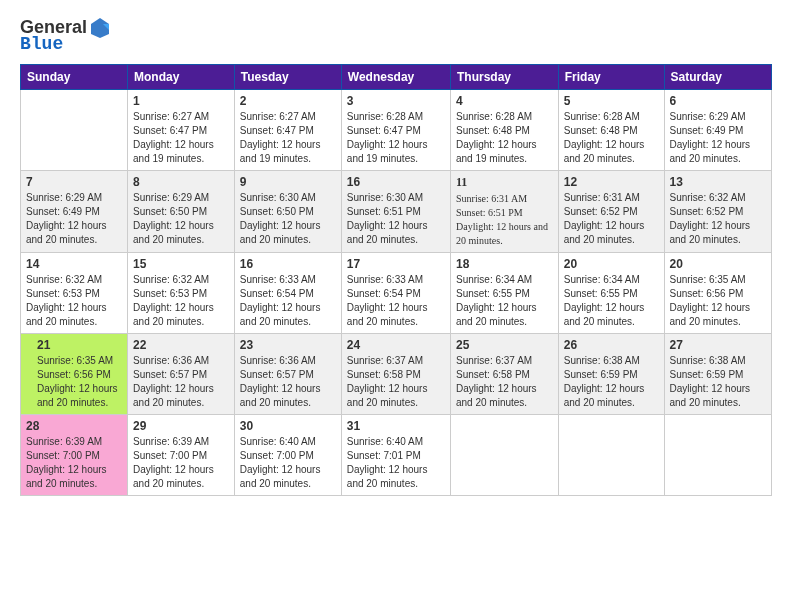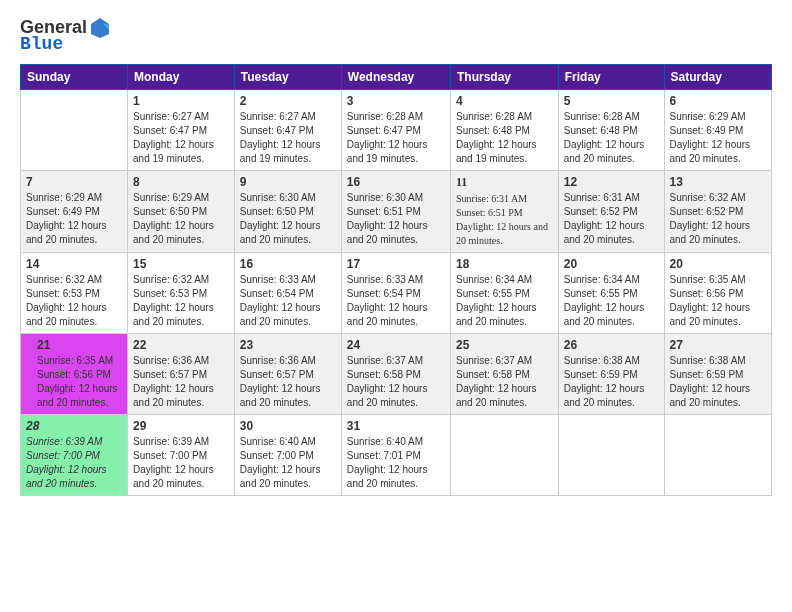--- a/index.html
+++ b/index.html
@@ -237,21 +237,21 @@
 Daylight: 12 hours and 20 minutes.</div>
           </td>
           <td style="background: rgb(255, 255, 255);">
             <div class="day-num">20</div>
             <div class="day-info" style="white-space: pre-line;">Sunrise: 6:35 AM
 Sunset: 6:56 PM
 Daylight: 12 hours and 20 minutes.</div>
           </td>
         </tr>
         <tr>
-          <td style="background: #d946ef; padding-left: 16px;">
+          <td style="background: #bef264; padding-left: 16px;">
             <div class="day-num">21</div>
             <div class="day-info" style="white-space: pre-line;">Sunrise: 6:35 AM
 Sunset: 6:56 PM
 Daylight: 12 hours and 20 minutes.</div>
           </td>
           <td style="background: rgb(240, 240, 240);">
             <div class="day-num">22</div>
             <div class="day-info" style="white-space: pre-line;">Sunrise: 6:36 AM
 Sunset: 6:57 PM
 Daylight: 12 hours and 20 minutes.</div>
@@ -281,21 +281,21 @@
 Daylight: 12 hours and 20 minutes.</div>
           </td>
           <td style="background: rgb(240, 240, 240);">
             <div class="day-num">27</div>
             <div class="day-info" style="white-space: pre-line;">Sunrise: 6:38 AM
 Sunset: 6:59 PM
 Daylight: 12 hours and 20 minutes.</div>
           </td>
         </tr>
         <tr>
-          <td style="background: #86efac; font-style: italic;">
+          <td style="background: #f9a8d4;">
             <div class="day-num">28</div>
             <div class="day-info" style="white-space: pre-line;">Sunrise: 6:39 AM
 Sunset: 7:00 PM
 Daylight: 12 hours and 20 minutes.</div>
           </td>
           <td style="background: rgb(255, 255, 255);">
             <div class="day-num">29</div>
             <div class="day-info" style="white-space: pre-line;">Sunrise: 6:39 AM
 Sunset: 7:00 PM
 Daylight: 12 hours and 20 minutes.</div>

